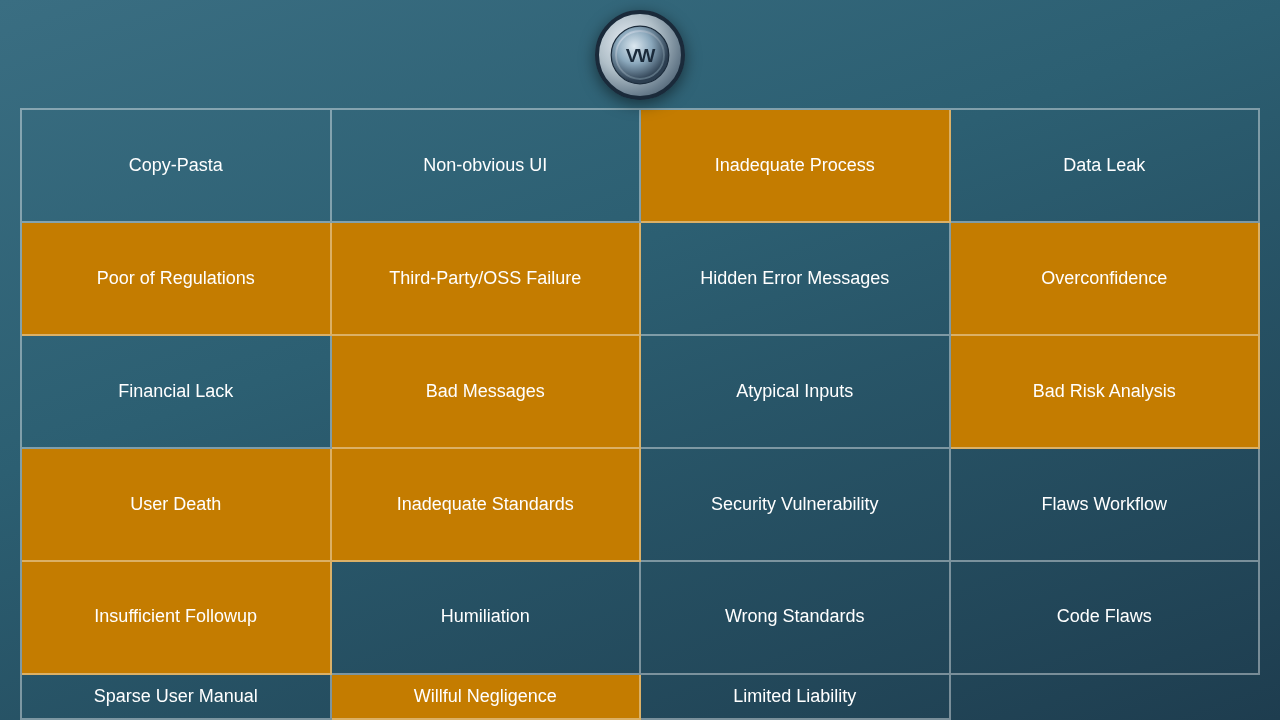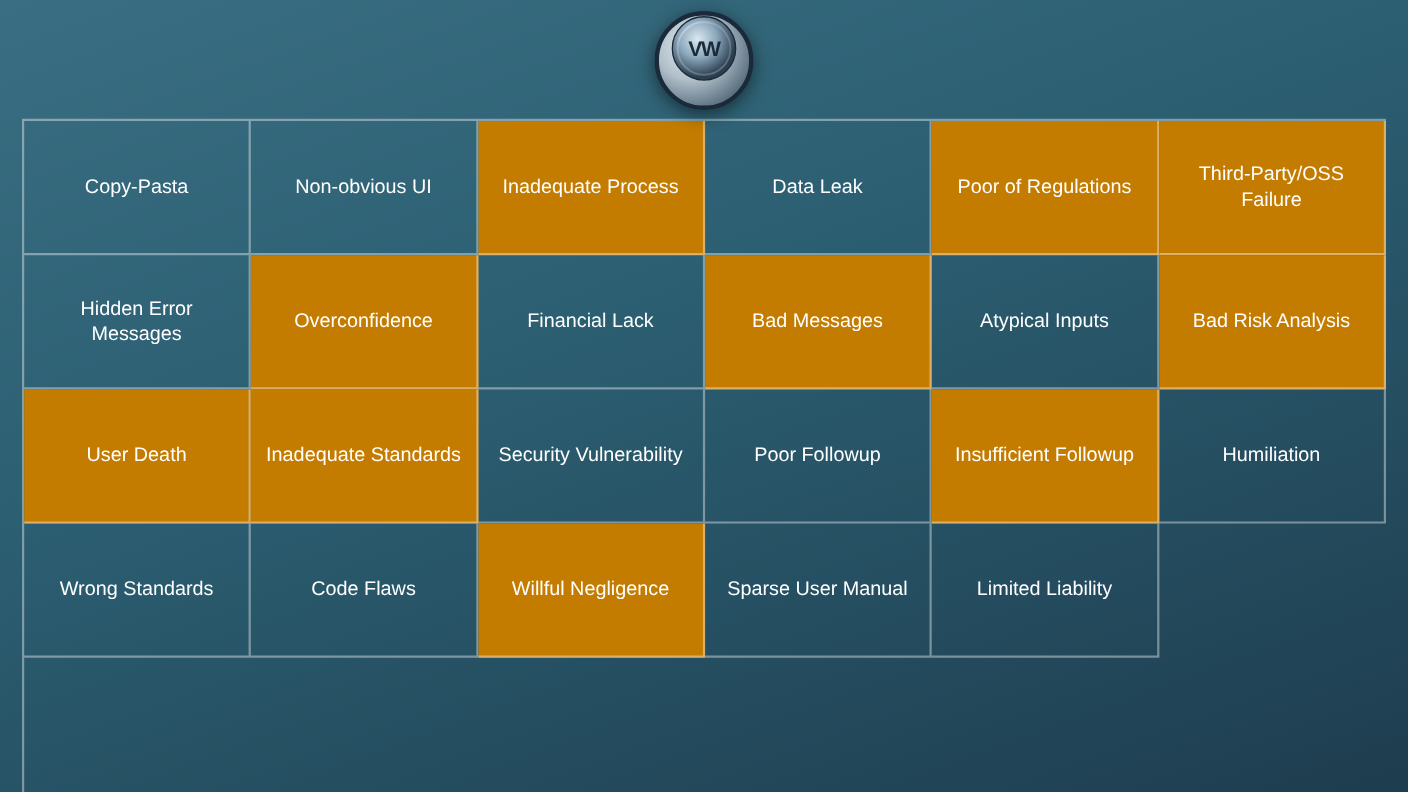--- a/index.html
+++ b/index.html
@@ -16,36 +16,37 @@
     }
 
     .logo-container {
       margin-top: 10px;
       width: 90px;
       height: 90px;
       border-radius: 50%;
       background: radial-gradient(circle at 35% 35%, #e8eef5, #b0bfc8 40%, #6a7e8e 70%, #2c3e50);
       border: 4px solid #1a2a3a;
       display: flex;
+      align-items: center;
       justify-content: center;
       box-shadow: 0 4px 15px rgba(0,0,0,0.5);
       position: relative;
     }
 
     .vw-logo {
       width: 60px;
       height: 60px;
     }
 
     .grid-container {
       width: 1240px;
       margin-top: 8px;
       flex: 1;
       display: grid;
-      grid-template-columns: repeat(6, 1fr);
+      grid-template-columns: repeat(4, 1fr);
       grid-template-rows: repeat(5, 1fr);
       gap: 0;
       border-top: 2px solid rgba(255,255,255,0.4);
       border-left: 2px solid rgba(255,255,255,0.4);
     }
 
     .cell {
       display: flex;
       align-items: center;
       justify-content: center;
@@ -100,21 +101,21 @@
     <div class="cell highlight">Third-Party/OSS Failure</div>
     <div class="cell normal">Hidden Error Messages</div>
     <div class="cell highlight">Overconfidence</div>
     <div class="cell normal">Financial Lack</div>
     <div class="cell highlight">Bad Messages</div>
     <div class="cell normal">Atypical Inputs</div>
     <div class="cell highlight">Bad Risk Analysis</div>
     <div class="cell highlight">User Death</div>
     <div class="cell highlight">Inadequate Standards</div>
     <div class="cell normal">Security Vulnerability</div>
-    <div class="cell normal">Poor Followup</div>
+    <div class="cell normal">Flaws Workflow</div>
     <div class="cell highlight">Insufficient Followup</div>
     <div class="cell normal">Humiliation</div>
     <div class="cell normal">Wrong Standards</div>
     <div class="cell normal">Code Flaws</div>
+    <div class="cell normal">Sparse User Manual</div>
     <div class="cell highlight">Willful Negligence</div>
-    <div class="cell normal">Sparse User Manual</div>
     <div class="cell normal">Limited Liability</div>
   </div>
 
 </body></html>

